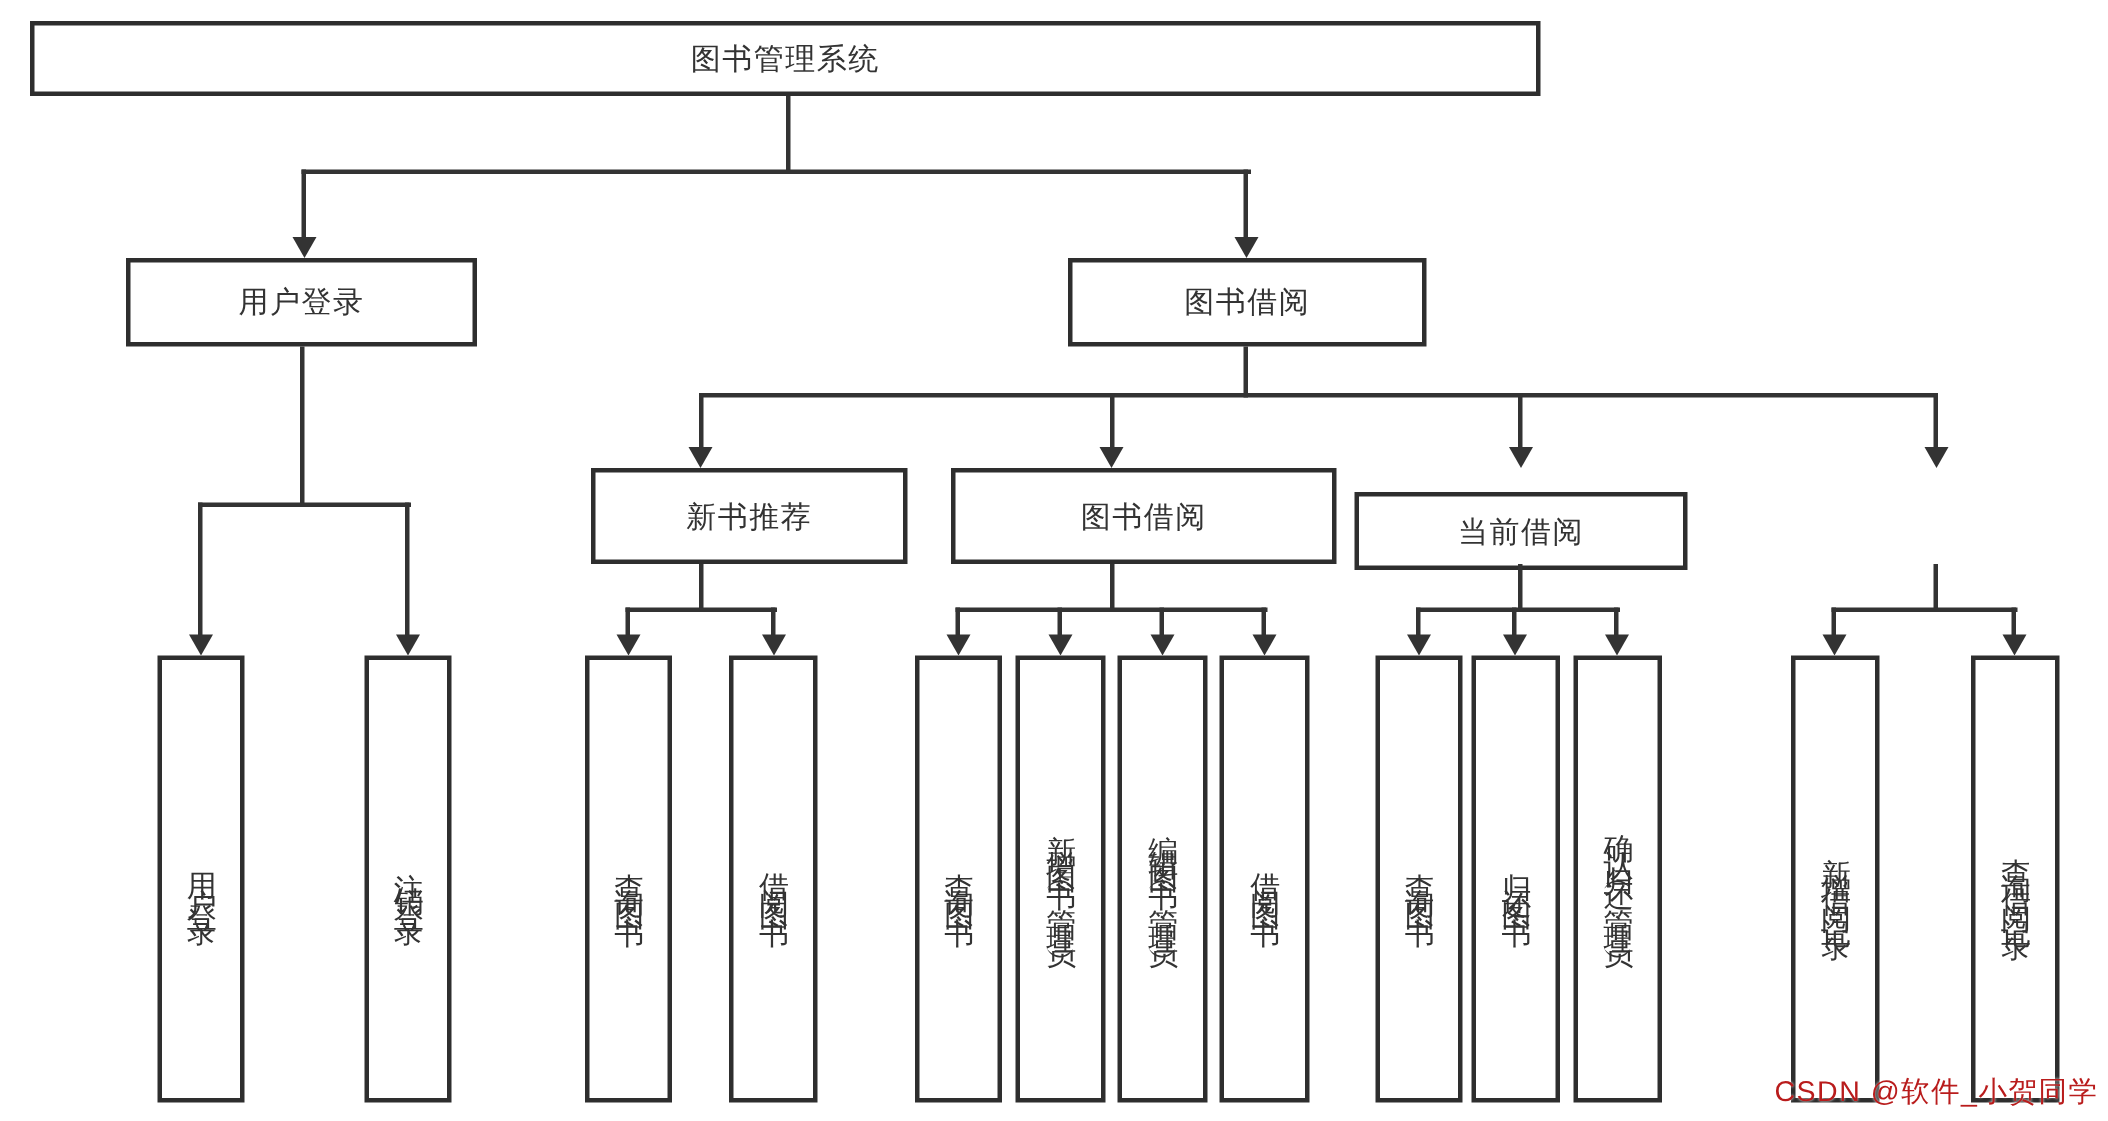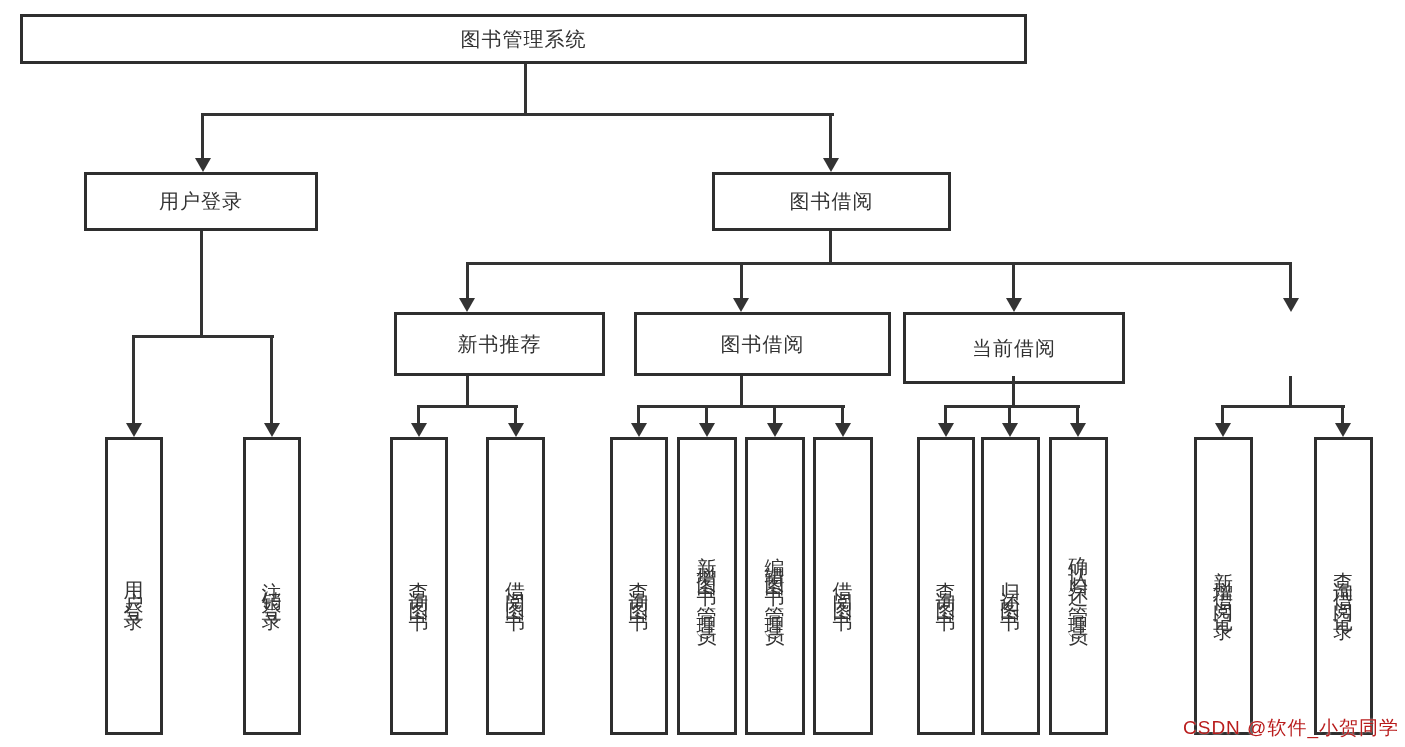--- a/index.html
+++ b/index.html
@@ -88,21 +88,21 @@
   <div class="arrow" style="left:1006px;top:298px;"></div>
   <div class="line" style="left:1289px;top:262px;width:3px;height:38px;"></div>
   <div class="arrow" style="left:1283px;top:298px;"></div>
 
   <div class="box" style="left:362px;top:312px;width:211px;height:64px;margin-left:32px;">
     <span>新书推荐</span>
   </div>
   <div class="box" style="left:634px;top:312px;width:257px;height:64px;">
     <span>图书借阅</span>
   </div>
-  <div class="box" style="left:903px;top:312px;width:222px;height:72px;">
+  <div class="box" style="left:903px;top:328px;width:222px;height:52px;">
     <span>当前借阅</span>
   </div>
 
   <div class="line" style="left:466px;top:376px;width:3px;height:32px;"></div>
   <div class="line" style="left:417px;top:405px;width:101px;height:3px;"></div>
   <div class="line" style="left:417px;top:405px;width:3px;height:20px;"></div>
   <div class="arrow" style="left:411px;top:423px;"></div>
   <div class="line" style="left:514px;top:405px;width:3px;height:20px;"></div>
   <div class="arrow" style="left:508px;top:423px;"></div>
 

